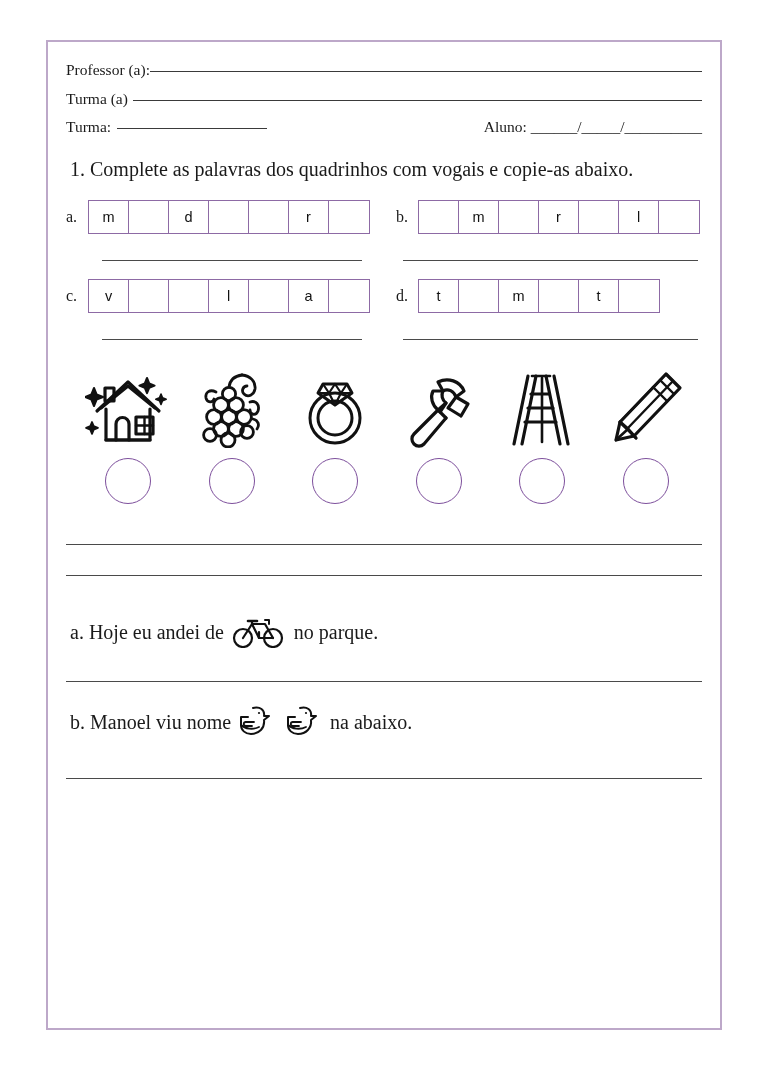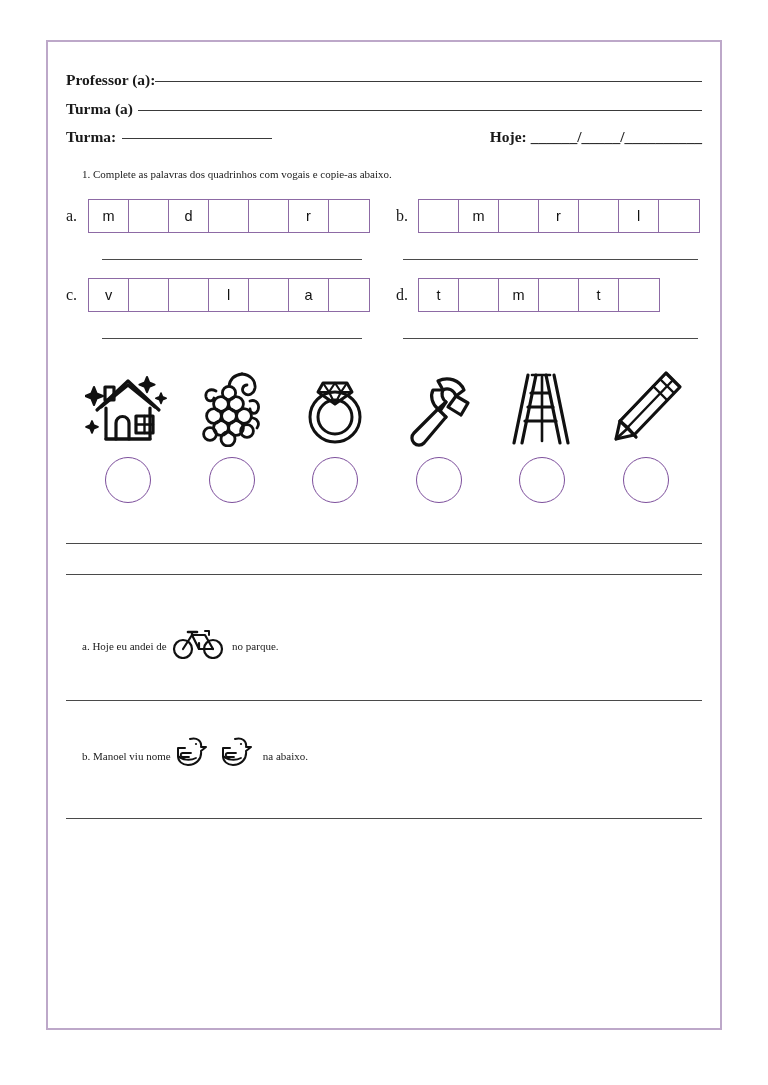--- a/index.html
+++ b/index.html
@@ -21,21 +21,21 @@
     top: 40px;
     width: 676px;
     height: 990px;
     border: 2px solid #bda8c9;
     background: #ffffff;
     box-sizing: border-box;
     padding: 16px 18px 0 18px;
   }
 
   
-  .ident { margin-top: 14px; font-weight: bold; }
+  .ident { margin-top: 4px; }
   .ident-row {
     display: flex;
     align-items: baseline;
     font-size: 15.5px;
     line-height: 1.0;
     margin-bottom: 13px;
     white-space: nowrap;
   }
   .ident-label { flex: 0 0 auto; }
   .ident-rule {
@@ -54,23 +54,23 @@
     height: 0;
     position: relative;
     top: -3px;
     margin-left: 6px;
   }
   .turma-spacer { flex: 1 1 auto; }
   .data-block { flex: 0 0 auto; }
 
   
   .q {
-    font-size: 11px;
+    font-size: 20px;
     line-height: 1.28;
-    margin: 16px;
+    margin: 4px;
   }
   .q-1  { margin-top: 22px; }
   .q-2  { margin-top: 10px; }
   .q-3  { text-align: justify; line-height: 1.85; }
   .q-4  { }
 
   .circx {
     display: inline-block;
     width: 17px;
     height: 17px;
@@ -193,21 +193,21 @@
     </div>
     <div class="ident-row">
       <span class="ident-label">Turma (a)</span>
       <span class="ident-gap"></span>
       <span class="ident-rule"></span>
     </div>
     <div class="ident-row split">
       <span class="turma-label">Turma:</span>
       <span class="turma-rule"></span>
       <span class="turma-spacer"></span>
-      <span class="data-block">Hoje: ______/_____/__________</span>
+      <span class="data-block">Aluno: ______/_____/__________</span>
     </div>
   </div>
 
   <p class="q q-1">1. Complete as palavras dos quadrinhos com vogais e copie-as abaixo.</p>
 
   <div class="boxrow">
     <div class="boxgroup left">
       <span class="box-letter-label">a.</span>
       <div class="grid">
         <div class="cell">m</div>

